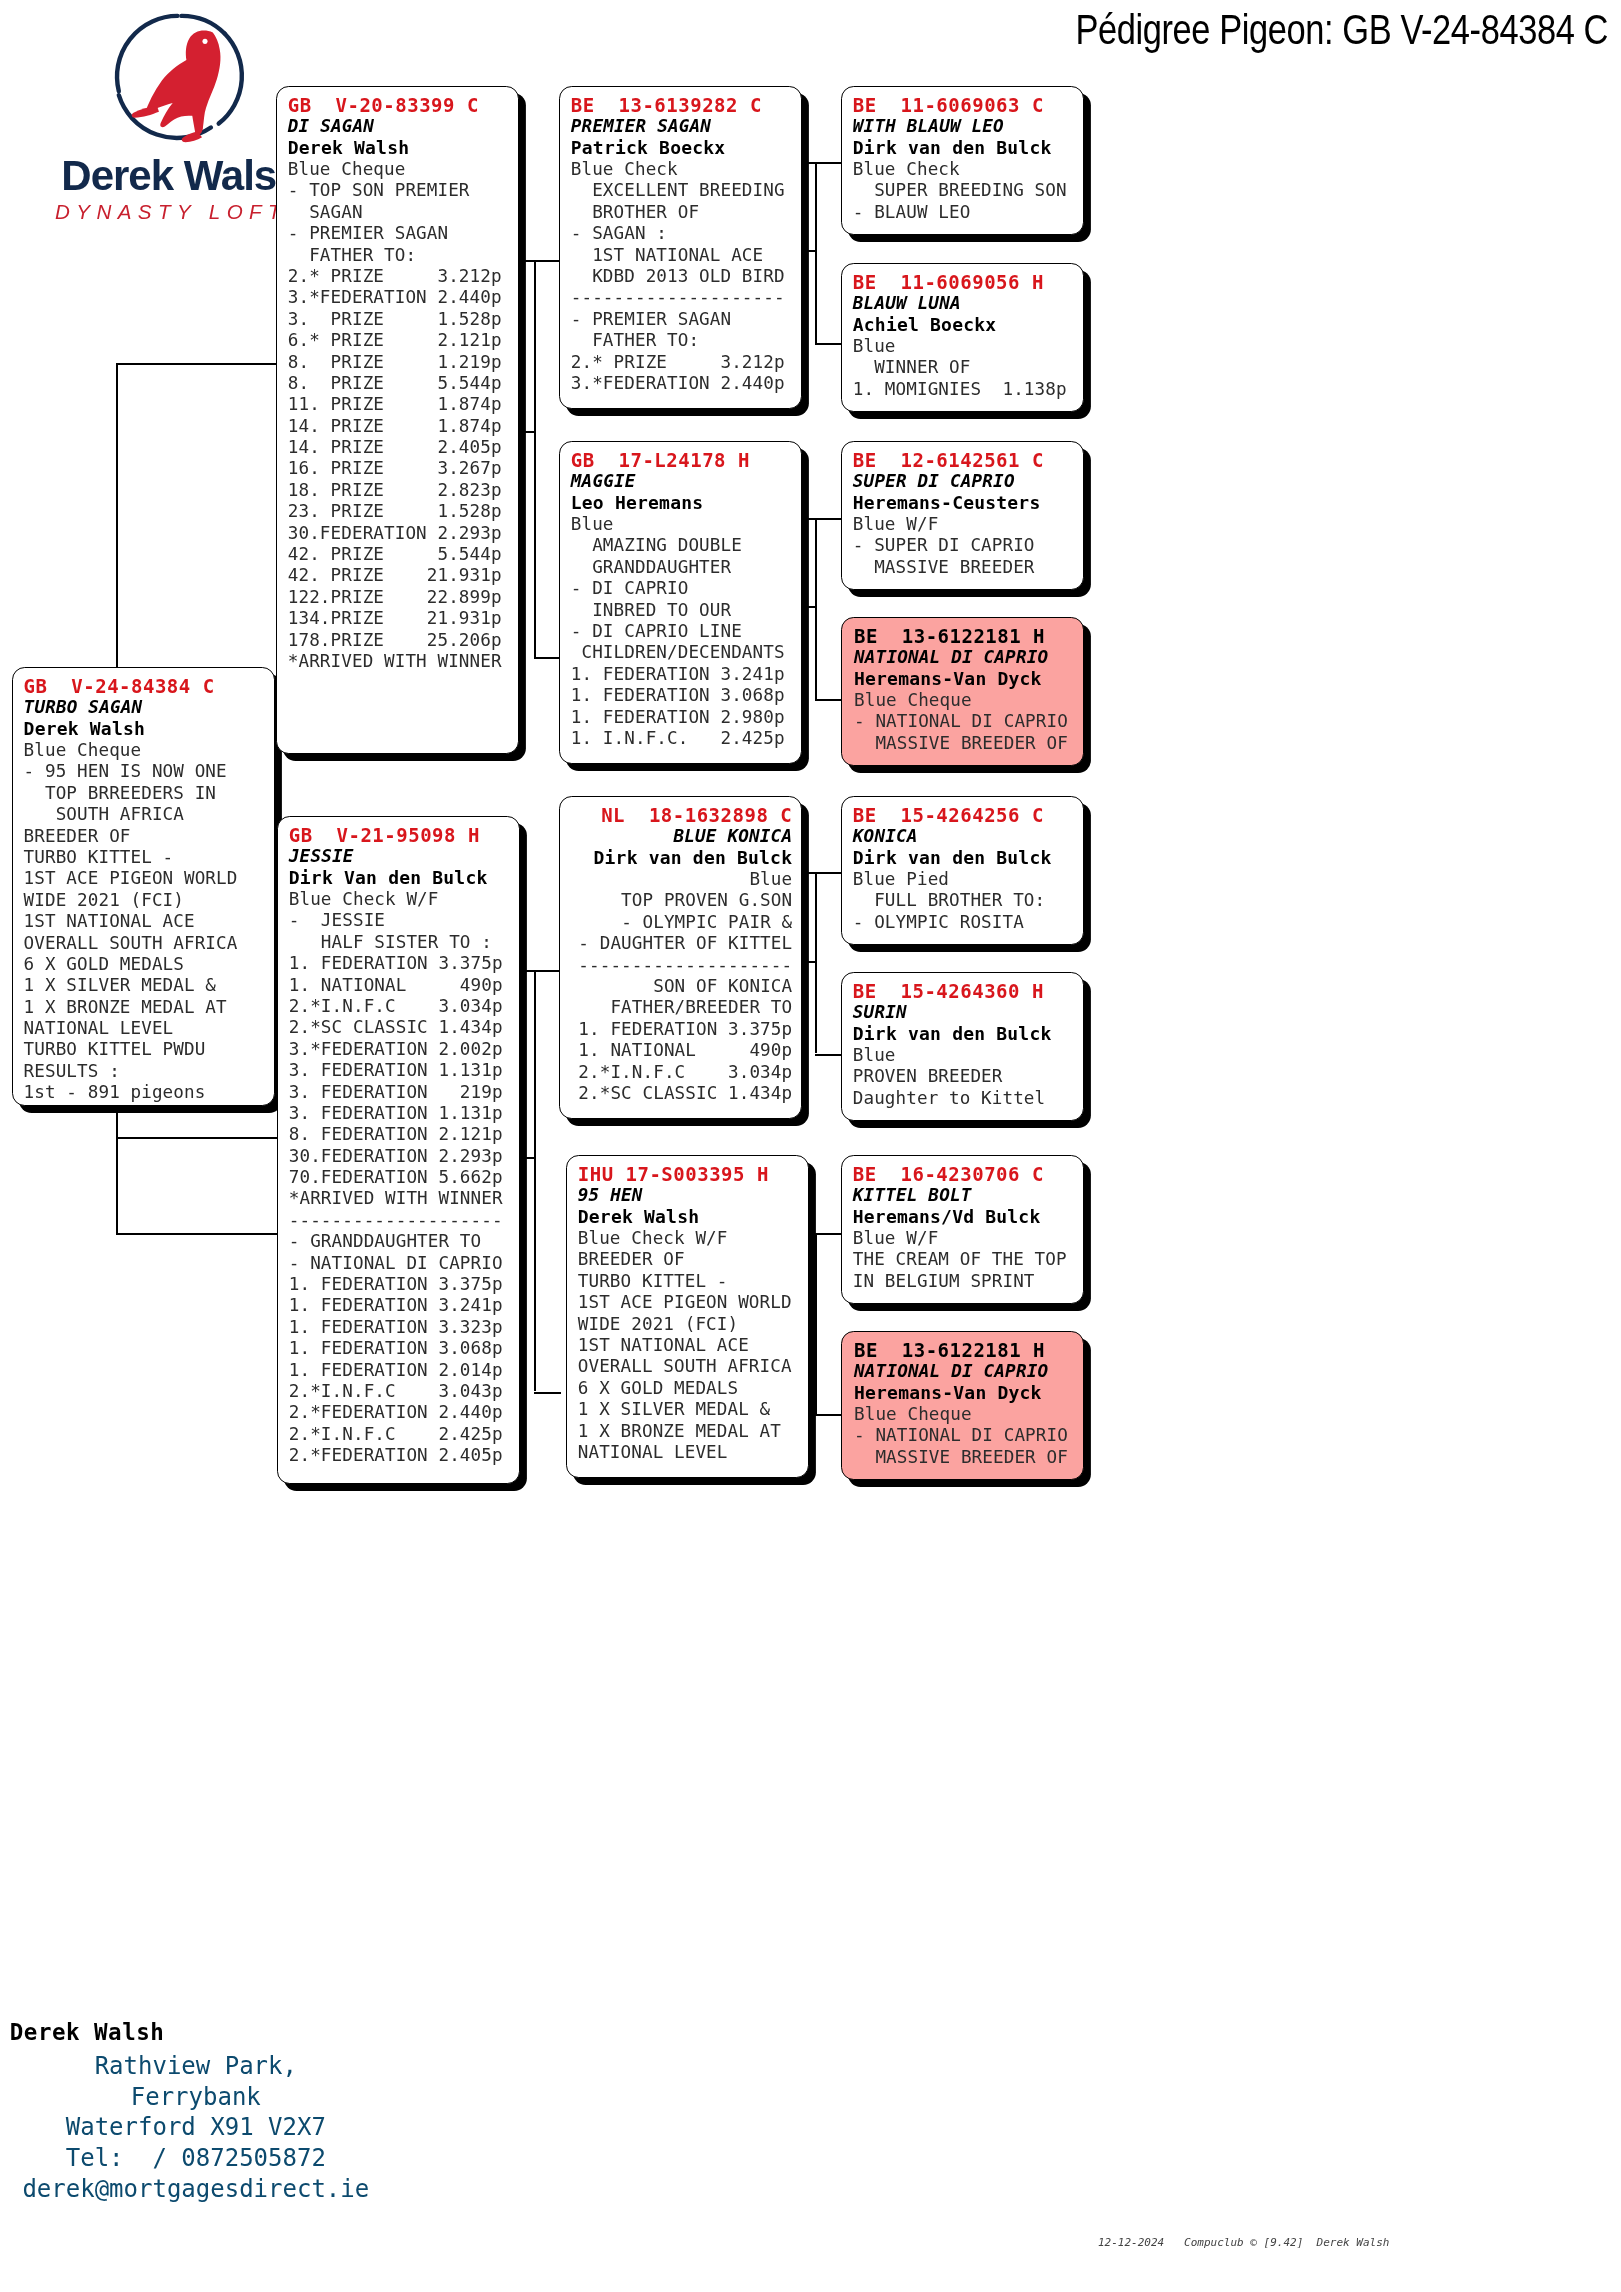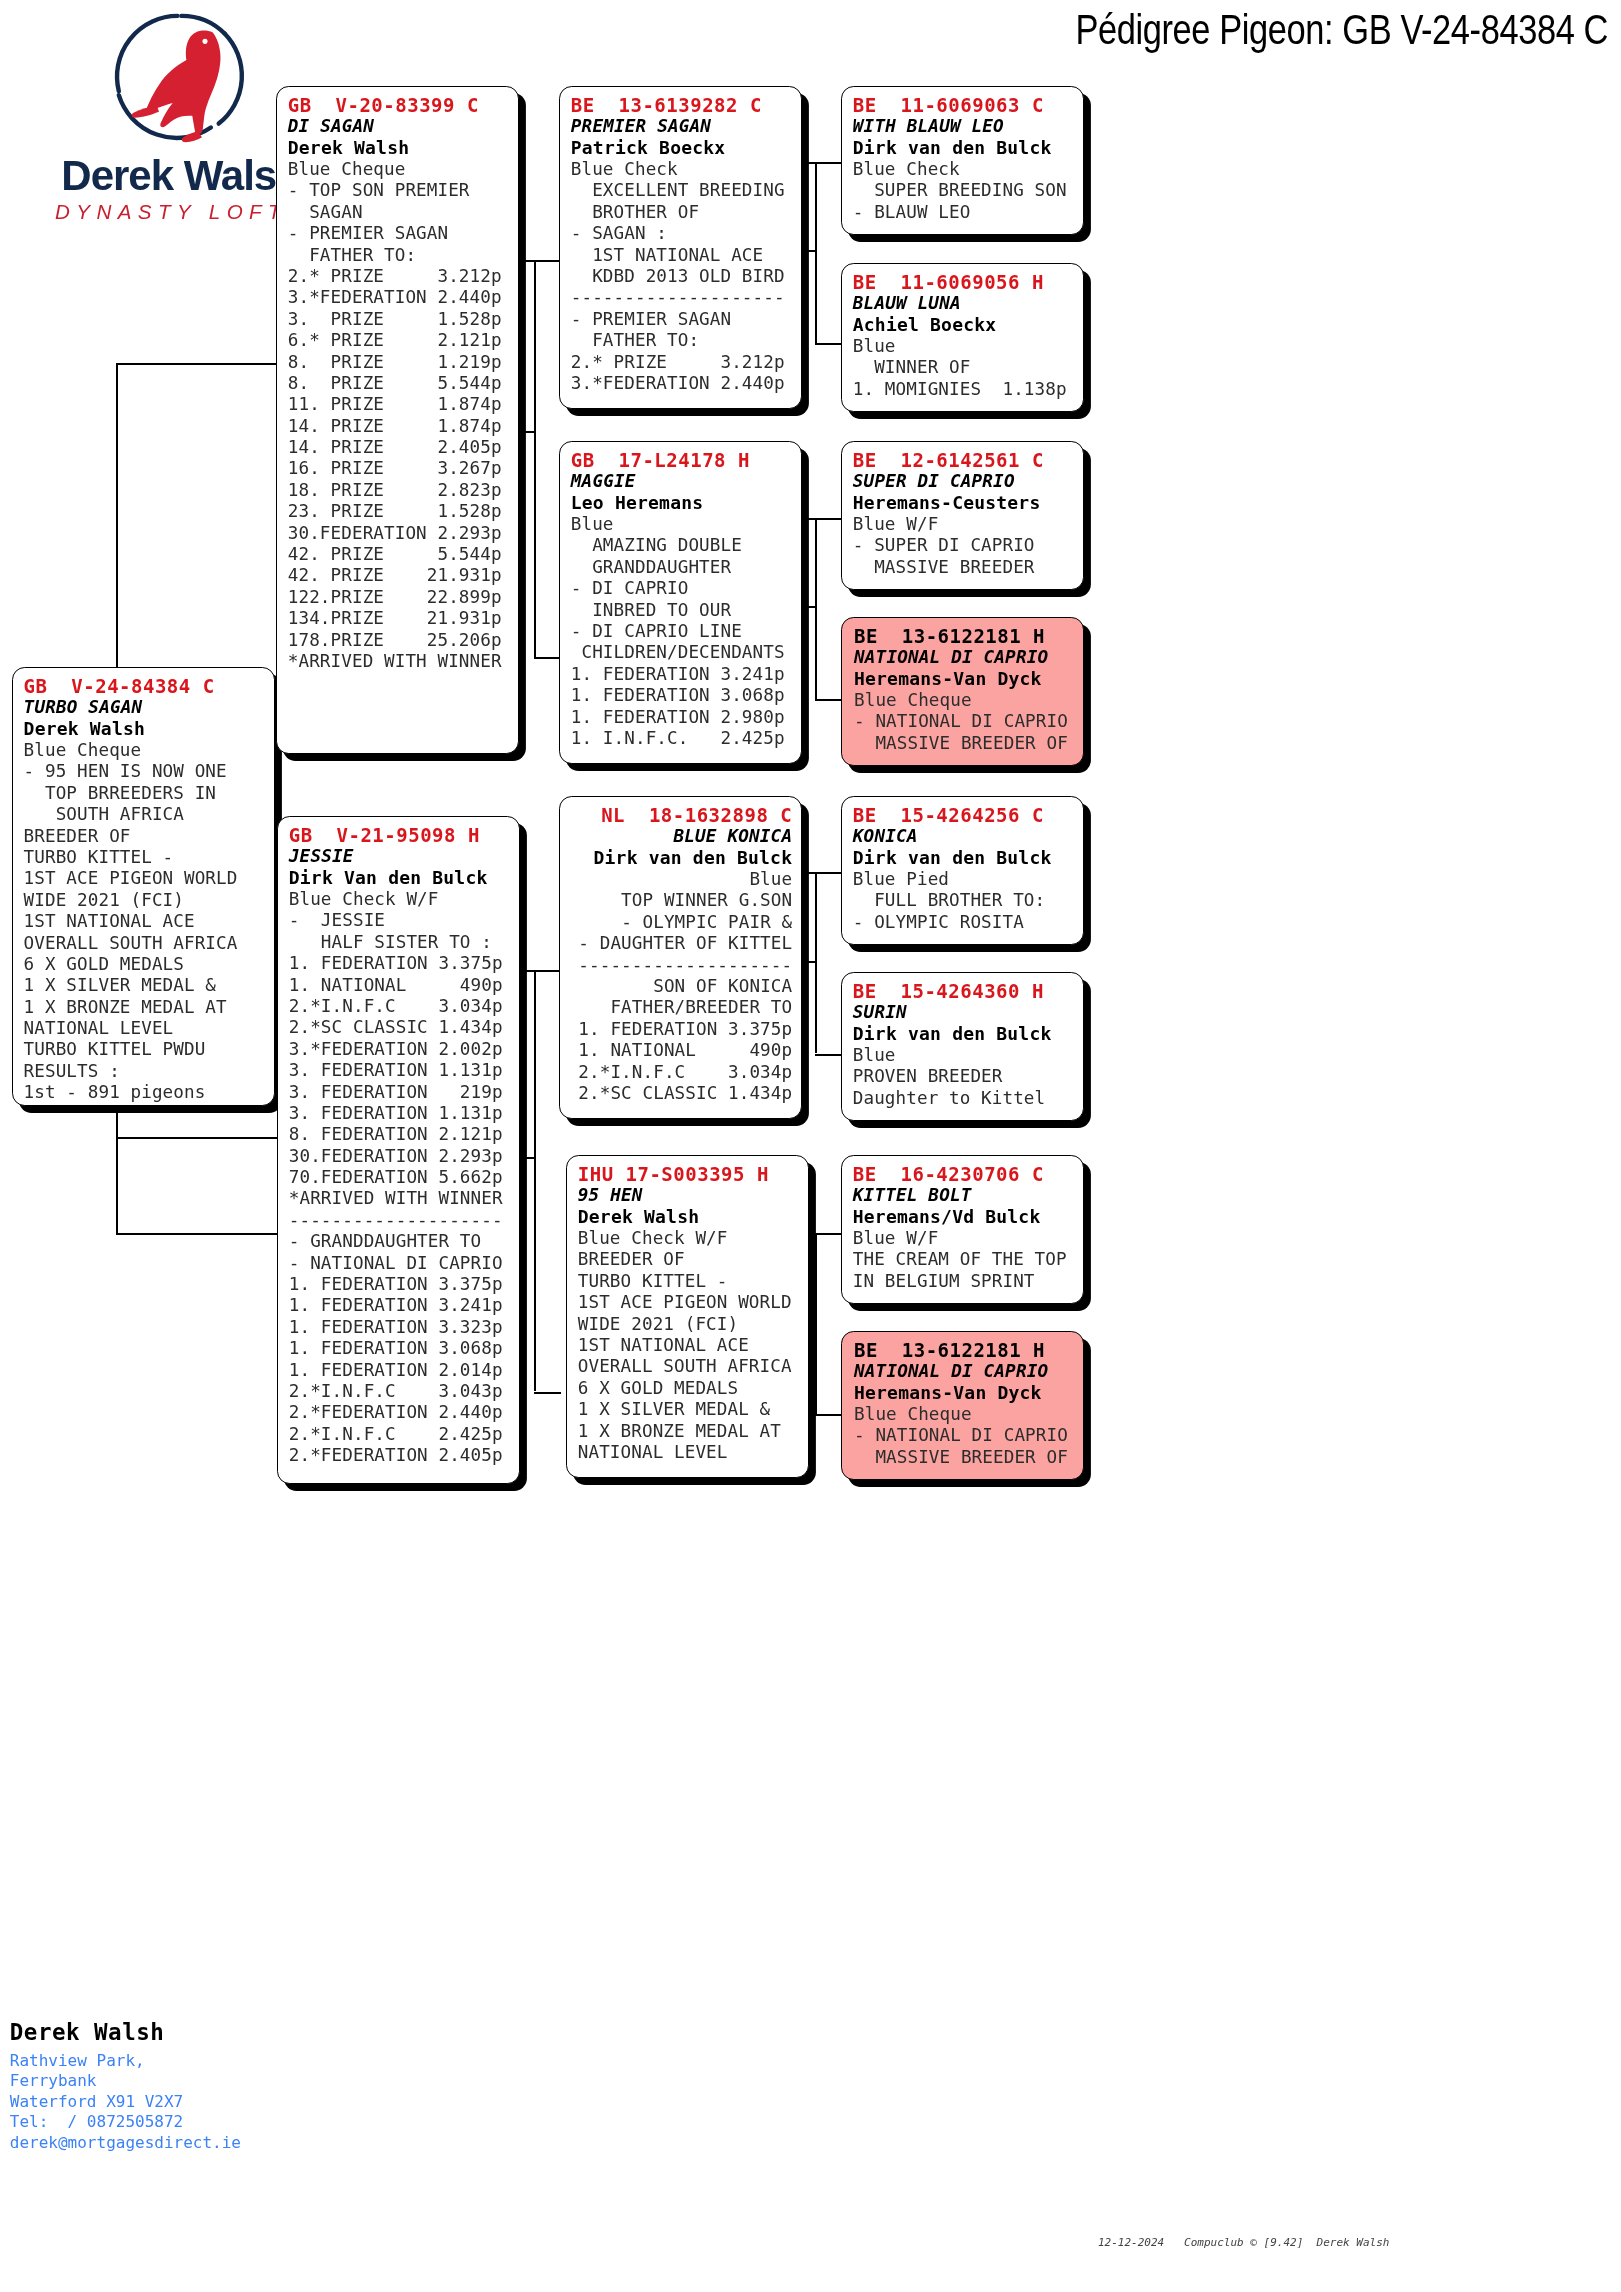--- a/index.html
+++ b/index.html
@@ -127,24 +127,25 @@
     width: 372px;
   }
   #address .addr-name {
     font-weight: bold;
     font-size: 22.5px;
     color: #000;
     letter-spacing: 0.5px;
     margin-bottom: 5.9px;
   }
   #address .addr-line {
-    font-size: 16px;
-    color: #3b82f6;
+    font-size: 24px;
+    color: #0c4a6e;
     line-height: 1.28;
     white-space: pre;
+    text-align: center;
   }
 
   
   #footer {
     position: absolute;
     left: 1098px;
     top: 2236px;
     font-style: italic;
     font-size: 11px;
     color: #444;
@@ -246,21 +247,21 @@
   <div class="ring">GB  17-L24178 H</div>
   <div class="bname">MAGGIE</div>
   <div class="owner">Leo Heremans</div>
   <div class="lines"><div>Blue</div><div>  AMAZING DOUBLE</div><div>  GRANDDAUGHTER</div><div>- DI CAPRIO</div><div>  INBRED TO OUR</div><div>- DI CAPRIO LINE</div><div> CHILDREN/DECENDANTS</div><div>1. FEDERATION 3.241p</div><div>1. FEDERATION 3.068p</div><div>1. FEDERATION 2.980p</div><div>1. I.N.F.C.   2.425p</div></div>
 </div>
 
 <div class="pbox" style="left:559px; top:796px; width:243px; height:323px;text-align:right;">
   <div class="ring">NL  18-1632898 C</div>
   <div class="bname">BLUE KONICA</div>
   <div class="owner">Dirk van den Bulck</div>
-  <div class="lines"><div>Blue</div><div>  TOP WINNER G.SON</div><div>- OLYMPIC PAIR &amp;</div><div>- DAUGHTER OF KITTEL</div><div>--------------------</div><div>   SON OF KONICA</div><div>   FATHER/BREEDER TO</div><div>1. FEDERATION 3.375p</div><div>1. NATIONAL     490p</div><div>2.*I.N.F.C    3.034p</div><div>2.*SC CLASSIC 1.434p</div></div>
+  <div class="lines"><div>Blue</div><div>  TOP PROVEN G.SON</div><div>- OLYMPIC PAIR &amp;</div><div>- DAUGHTER OF KITTEL</div><div>--------------------</div><div>   SON OF KONICA</div><div>   FATHER/BREEDER TO</div><div>1. FEDERATION 3.375p</div><div>1. NATIONAL     490p</div><div>2.*I.N.F.C    3.034p</div><div>2.*SC CLASSIC 1.434p</div></div>
 </div>
 
 <div class="pbox" style="left:559px; top:1155px; width:243px; height:323px;margin-left:7px;">
   <div class="ring">IHU 17-S003395 H</div>
   <div class="bname">95 HEN</div>
   <div class="owner">Derek Walsh</div>
   <div class="lines"><div>Blue Check W/F</div><div>BREEDER OF</div><div>TURBO KITTEL -</div><div>1ST ACE PIGEON WORLD</div><div>WIDE 2021 (FCI)</div><div>1ST NATIONAL ACE</div><div>OVERALL SOUTH AFRICA</div><div>6 X GOLD MEDALS</div><div>1 X SILVER MEDAL &amp;</div><div>1 X BRONZE MEDAL AT</div><div>NATIONAL LEVEL</div></div>
 </div>
 
 <div class="pbox" style="left:841px; top:86px; width:243px; height:149px;">

